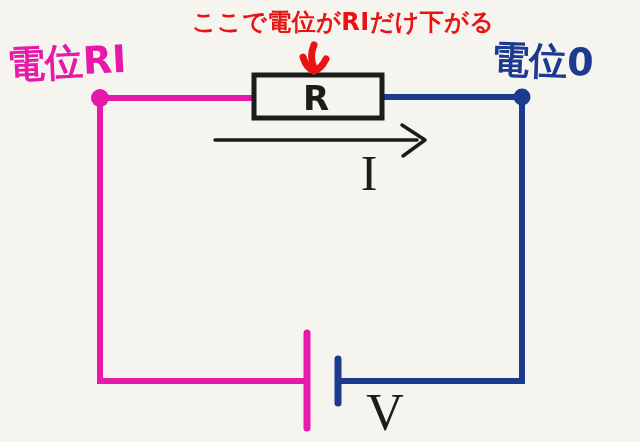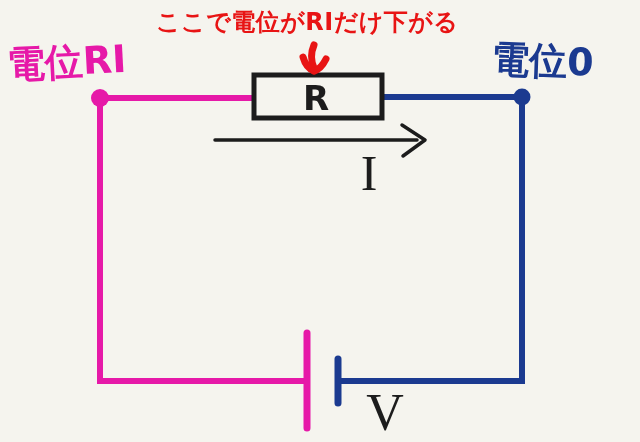--- a/index.html
+++ b/index.html
@@ -67,19 +67,19 @@
 
     <g fill="none" stroke-width="3.5" stroke-linecap="round" stroke-linejoin="round" stroke="#1c1c1c">
       <line x1="215" y1="140" x2="417" y2="140"></line>
       <path d="M402 125 L425 140 L403 156"></path>
     </g>
     <text x="369" y="190" text-anchor="middle" font-family="Liberation Serif, DejaVu Serif, serif" font-size="50" fill="#1c1c1c">I</text>
 
     <text x="385" y="430" text-anchor="middle" font-family="Liberation Serif, DejaVu Serif, serif" font-size="52" fill="#1c1c1c">V</text>
   </svg>
 
-  <div class="label annotation" style="color: rgb(232, 20, 20);">ここで電位がRIだけ下がる</div>
+  <div class="label annotation" style="color: rgb(232, 20, 20); margin-left: 36px;">ここで電位がRIだけ下がる</div>
 
   <div class="label left-label" style="color: rgb(230, 25, 168);">電位RI</div>
 
   <div class="label right-label" style="color: rgb(27, 58, 144);">電位0</div>
 
 </div>
 
 </body></html>

